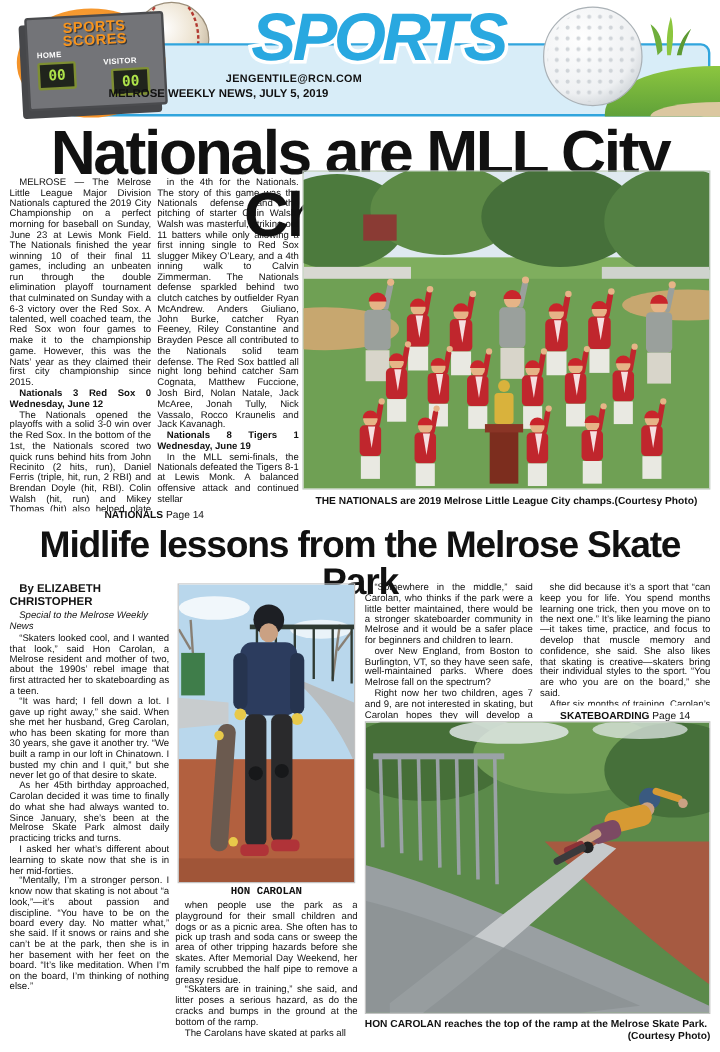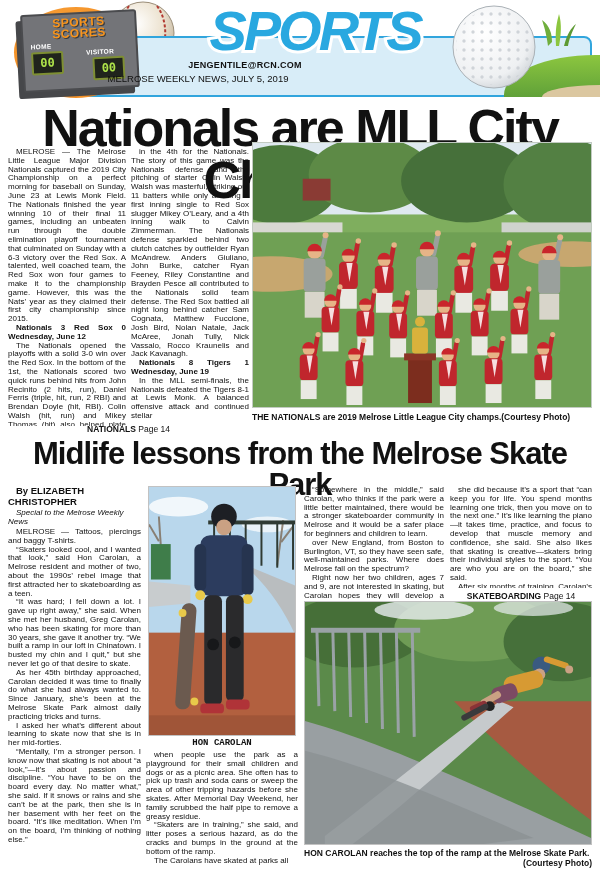--- a/index.html
+++ b/index.html
@@ -23,39 +23,39 @@
   .sb-title{margin-top:3px;text-align:center;font-weight:bold;font-size:12px;line-height:11px;
       color:#f7941d;letter-spacing:.5px;text-shadow:1px 1px 0 #3a3b3d;}
   .sb-label{position:absolute;color:#fff;font-weight:bold;font-size:6.5px;letter-spacing:.3px;}
   .sb-led{position:absolute;width:28px;height:19px;background:#20241c;border:2px solid #7e8f33;
       color:#aee34a;font-family:"DejaVu Sans Mono",monospace;font-weight:bold;font-size:12px;
       text-align:center;line-height:18px;border-radius:2px;}
   .golfball{position:absolute;left:452px;top:2px;z-index:5;}
   .sports-title{position:absolute;left:150px;top:0;width:330px;height:64px;z-index:6;}
   .mast-email{position:absolute;left:70px;top:60px;width:350px;text-align:center;z-index:6;
       font-weight:bold;font-size:9px;letter-spacing:.3px;}
-  .mast-date{position:absolute;left:58px;top:73px;width:280px;text-align:center;z-index:6;
-      font-weight:normal;font-size:9.5px;}
+  .mast-date{position:absolute;left:42px;top:73px;width:280px;text-align:center;z-index:6;
+      font-weight:bold;font-size:9.5px;}
   
   .headline1{position:absolute;top:102px;left:0;width:600px;text-align:center;
       font-weight:bold;font-size:52px;letter-spacing:-2px;line-height:1;}
   .headline2{position:absolute;top:438px;left:0;width:600px;text-align:center;
       font-weight:bold;font-size:31px;letter-spacing:-1px;line-height:1;}
   
   .bodycol{font-size:8px;line-height:1.1;text-align:justify;overflow:hidden;}
   .bodycol p{margin:0;text-indent:8px;}
   .bodycol p.subhead{font-weight:bold;}
   .a1-col1{position:absolute;left:8px;top:148px;width:118px;height:278px;}
   .a1-col2{position:absolute;left:131px;top:148px;width:118px;height:278px;}
   .jump{font-size:8.5px;text-align:center;}
   .jump b{font-weight:bold;}
   .a1-jump{position:absolute;left:8px;top:424px;width:241px;}
   .a1-photo{position:absolute;left:252px;top:142px;width:340px;height:266px;border:1px solid #c2cbc2;box-sizing:border-box;}
   .a1-caption{position:absolute;left:252px;top:412px;width:340px;display:flex;
-      justify-content:flex-start;font-size:8.5px;font-weight:bold;}
+      justify-content:center;font-size:8.5px;font-weight:bold;}
   
   .a2-col1{position:absolute;left:8px;top:485px;width:133px;height:390px;}
   .byline{font-size:9.5px;font-weight:bold;text-indent:8px;margin:0 0 1px 0;}
   .byline-sub{font-size:8px;font-style:italic;text-indent:8px;margin:0 0 2px 0;}
   .a2-col2{position:absolute;left:146px;top:486px;width:152px;height:391px;overflow:hidden;}
   .a2-photo1{width:148px;height:250px;margin:0 auto;border:1px solid #c2c2c2;box-sizing:border-box;display:block;}
   .photo-label{text-align:center;font-weight:bold;font-size:9px;margin:2px 0 3px 0;font-family:Liberation Mono, monospace;}
   .a2-col3{position:absolute;left:304px;top:486px;width:140px;height:113px;}
   .a2-col4{position:absolute;left:450px;top:486px;width:142px;height:102px;}
   .a2-jump{position:absolute;left:450px;top:591px;width:142px;}
@@ -206,21 +206,20 @@
   <span>THE NATIONALS are 2019 Melrose Little League City champs.</span>
   <span>(Courtesy Photo)</span>
 </div>
 
 <div class="headline2">Midlife lessons from the Melrose Skate Park</div>
 
 <div class="a2-col1">
   <p class="byline">By ELIZABETH CHRISTOPHER</p>
   <p class="byline-sub">Special to the Melrose Weekly News</p>
   <div class="bodycol" style="height:356px;">
-      <p>MELROSE — Tattoos, piercings and baggy T-shirts.</p>
       <p>“Skaters looked cool, and I wanted that look,” said Hon Carolan, a Melrose resident and mother of two, about the 1990s’ rebel image that first attracted her to skateboarding as a teen.</p>
       <p>“It was hard; I fell down a lot. I gave up right away,” she said. When she met her husband, Greg Carolan, who has been skating for more than 30 years, she gave it another try. “We built a ramp in our loft in Chinatown. I busted my chin and I quit,” but she never let go of that desire to skate.</p>
       <p>As her 45th birthday approached, Carolan decided it was time to finally do what she had always wanted to. Since January, she’s been at the Melrose Skate Park almost daily practicing tricks and turns.</p>
       <p>I asked her what’s different about learning to skate now that she is in her mid-forties.</p>
       <p>“Mentally, I’m a stronger person. I know now that skating is not about “a look,”—it’s about passion and discipline. “You have to be on the board every day. No matter what,” she said. If it snows or rains and she can’t be at the park, then she is in her basement with her feet on the board. “It’s like meditation. When I’m on the board, I’m thinking of nothing else.”</p>
     </div>
 </div>
 
 <div class="a2-col2">
   <svg class="a2-photo1" viewBox="0 0 148 252" preserveAspectRatio="none">

